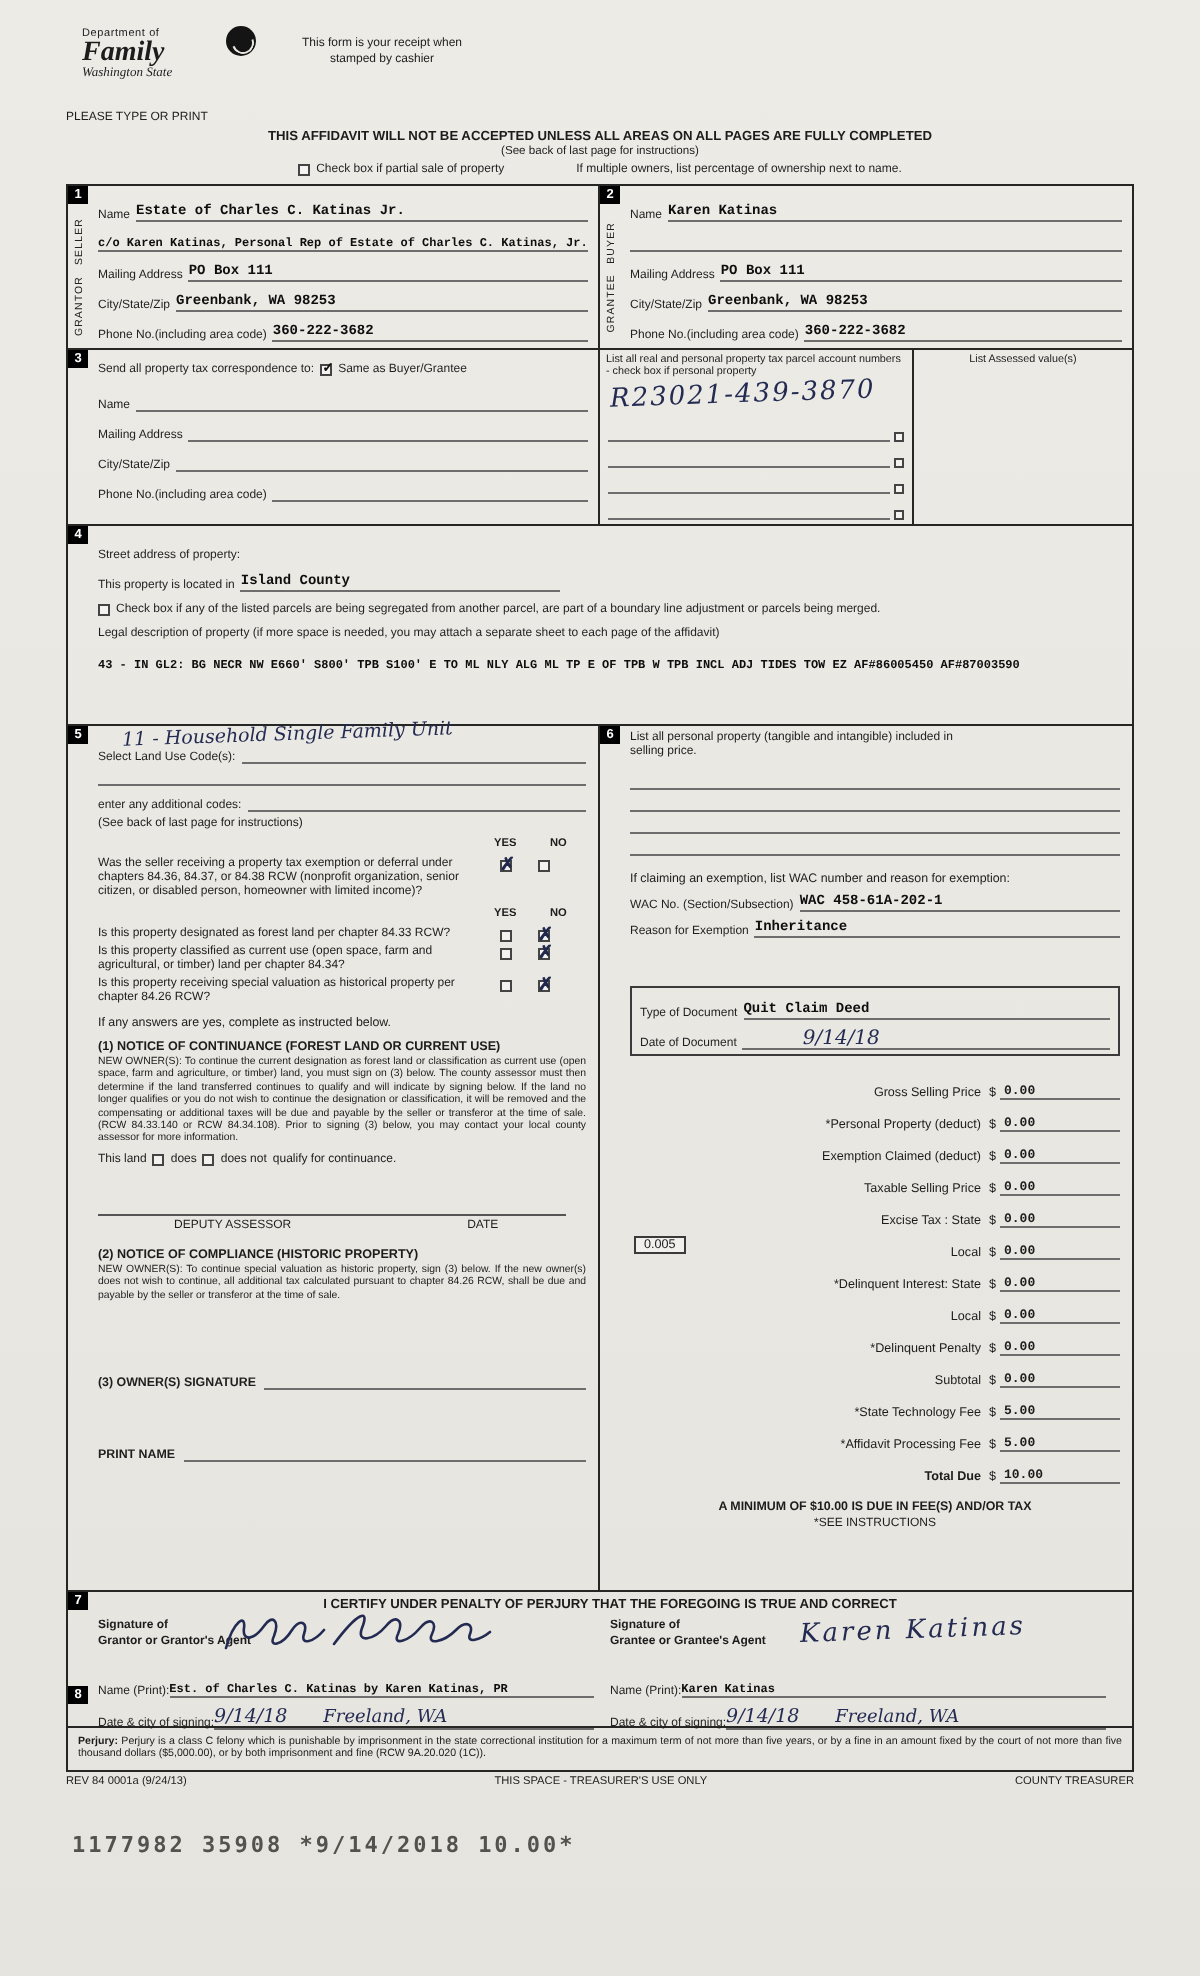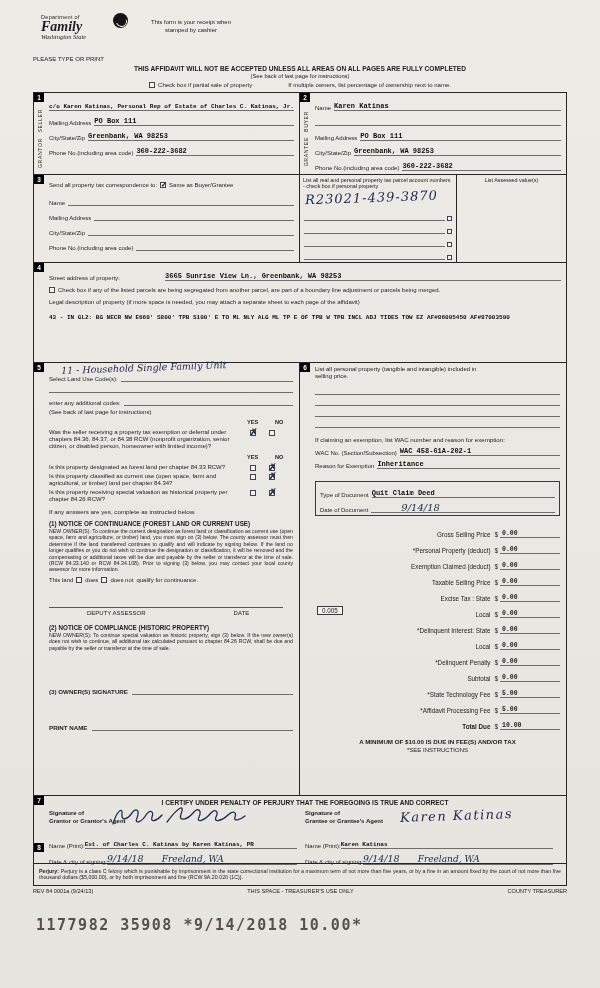--- a/index.html
+++ b/index.html
@@ -98,21 +98,21 @@
 .depline{border-bottom:1px solid #555;height:12px;margin-top:13px;width:96%;}
 .deplabels{display:flex;font-size:6px;margin-top:2px;}
 .deplabels span:first-child{margin-left:38px;}
 .deplabels span:last-child{margin-left:88px;}
 .ownsig{display:flex;align-items:flex-end;margin-top:32px;height:12px;}
 .printname{display:flex;align-items:flex-end;margin-top:24px;height:12px;}
 .ownsig .lbl,.printname .lbl{font-weight:bold;font-size:6.2px;margin-right:4px;}
 
 .pplabel{width:175px;font-size:6px;line-height:7px;}
 .claim{font-size:6.2px;margin-top:8px;}
-.docbox{border:1px solid #3a3a3a;margin-top:12px;padding:2px 4px;}
+.docbox{border:1px solid #3a3a3a;margin-top:24px;padding:2px 4px;}
 .docdate-hand{font-size:10px;margin-left:30px;position:relative;top:1px;}
 .money{margin-top:6px;}
 .mrow{display:flex;align-items:flex-end;justify-content:flex-end;height:16px;position:relative;}
 .mlabel{font-size:6.3px;white-space:nowrap;}
 .mcur{font-size:6.3px;margin:0 2px 0 4px;}
 .mamt{width:60px;border-bottom:1px solid #6d6d6d;font-family:"Liberation Mono",monospace;font-size:6.5px;font-weight:bold;padding-left:2px;}
 .ratebox{position:absolute;left:2px;bottom:3px;border:1px solid #3a3a3a;font-size:6.3px;padding:0 4px;background:rgba(255,255,255,.4);}
 .minnote{font-weight:bold;font-size:6.2px;text-align:center;margin-top:8px;}
 .seeinstr{font-size:6px;text-align:center;margin-top:2px;}
 
@@ -127,21 +127,21 @@
 .namerow,.daterow{display:flex;margin-top:3px;}
 .namehalf,.datehalf{width:50%;display:flex;align-items:flex-end;padding-right:8px;height:13px;}
 .datehand{font-size:9.5px;white-space:nowrap;}
 .cityhand{font-size:9px;margin-left:18px;white-space:nowrap;}
 .tab8{top:47px;}
 
 
 .perjury{padding:4px 5px;font-size:5.3px;line-height:6.3px;text-align:justify;}
 .perjury .bold{font-weight:bold;}
 .footrow{display:flex;justify-content:space-between;font-size:5.6px;margin-top:2px;}
-.stamp{position:absolute;left:36px;top:916px;font-family:"DejaVu Sans Mono",monospace;font-size:15px;font-weight:bold;letter-spacing:1.5px;color:#54524e;}
+.stamp{position:absolute;left:36px;top:916px;font-family:"DejaVu Sans Mono",monospace;font-size:11px;font-weight:bold;letter-spacing:1.5px;color:#54524e;}
 </style>
 </head>
 <body>
 
 <div class="page">
   <div class="form">
 
     <div class="hdr">
       <div class="logo">
         <div class="circ"></div>
@@ -165,20 +165,26 @@
     <div class="mainbox">
 
       <div class="parties">
         <div class="party seller">
           <div class="sec-tab">1</div>
           <div class="role">
             <span>SELLER</span>
             <span>GRANTOR</span>
           </div>
           <div class="frow">
+            <span class="lbl">Name</span>
+            <span class="uline">
+                <span class="typed">Estate of Charles C. Katinas Jr.</span>
+              </span>
+          </div>
+          <div class="frow">
             <span class="uline">
                 <span class="typed small">c/o Karen Katinas, Personal Rep of Estate of Charles C. Katinas, Jr.</span>
               </span>
           </div>
           <div class="frow">
             <span class="lbl">Mailing Address</span>
             <span class="uline">
                 <span class="typed">PO Box 111</span>
               </span>
           </div>
@@ -284,23 +290,27 @@
         <div class="c3c">
           <div class="tiny" style="text-align:center;">List Assessed value(s)</div>
         </div>
       </div>
 
       <div class="addr">
         <div class="sec-tab">4</div>
         <div class="frow">
           <span class="lbl">Street address of property:</span>
           <span class="gap"></span>
-          <span class="uline">
-              <span class="typed">3665 Sunrise View Ln., Greenbank, WA 98253</span>
-            </span>
+        </div>
+        <div class="frow">
+          <span class="lbl">This property is located in</span>
+          <span class="uline fixed">
+              <span class="typed">Island County</span>
+            </span>
+          <span class="spacer"></span>
         </div>
         <div class="segrow">
           <span class="cb"></span>
           <span class="lbl6">Check box if any of the listed parcels are being segregated from another parcel, are part of a boundary line adjustment or parcels being merged.</span>
         </div>
         <div class="lbl6 legal-lbl">Legal description of property (if more space is needed, you may attach a separate sheet to each page of the affidavit)</div>
         <div class="typed legal-val">43 - IN GL2: BG NECR NW E660' S800' TPB S100' E TO ML NLY ALG ML TP E OF TPB W TPB INCL ADJ TIDES TOW EZ AF#86005450 AF#87003590</div>
       </div>
 
       <div class="cols">

